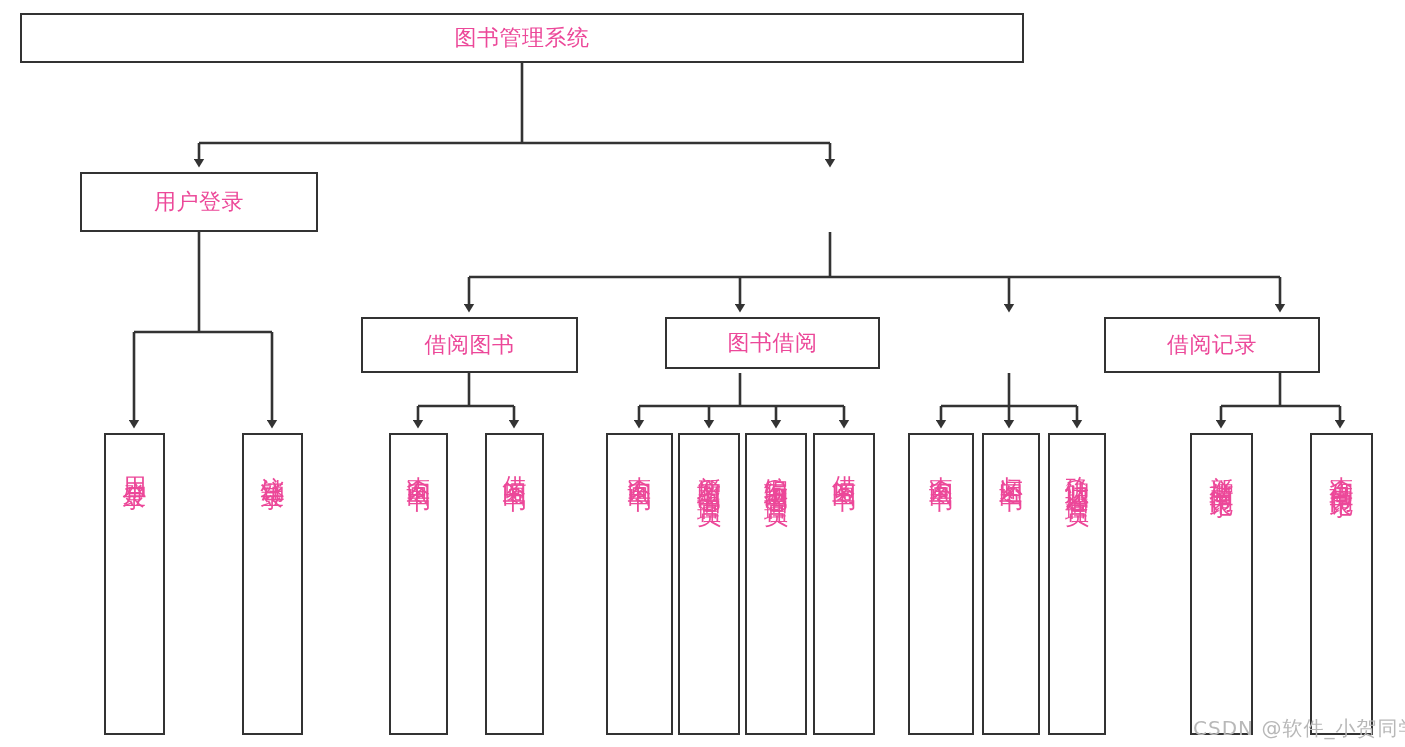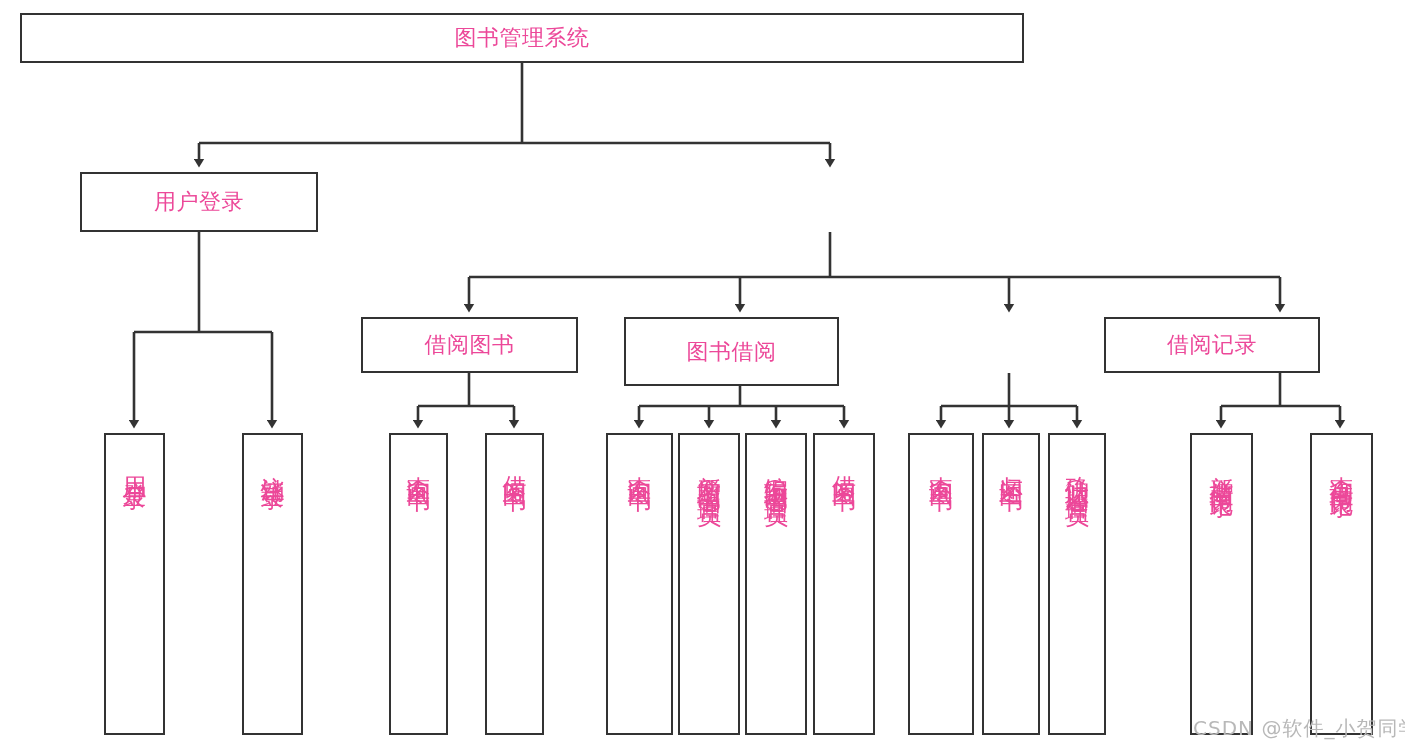--- a/index.html
+++ b/index.html
@@ -122,21 +122,21 @@
     <span class="label">图书管理系统</span>
   </div>
 
   <div class="node" style="left:80px; top:172px; width:238px; height:60px;">
     <span class="label">用户登录</span>
   </div>
 
   <div class="node" style="left:361px; top:317px; width:217px; height:56px;">
     <span class="label">借阅图书</span>
   </div>
-  <div class="node" style="left:624px; top:317px; width:215px; height:69px;">
+  <div class="node" style="left:665px; top:317px; width:215px; height:52px;">
     <span class="label">图书借阅</span>
   </div>
   <div class="node" style="left:1104px; top:317px; width:216px; height:56px;">
     <span class="label">借阅记录</span>
   </div>
 
   <div class="node vertical" style="left:104px; top:433px; width:61px; height:302px;">
     <span class="label">用户登录</span>
   </div>
   <div class="node vertical" style="left:242px; top:433px; width:61px; height:302px;">

